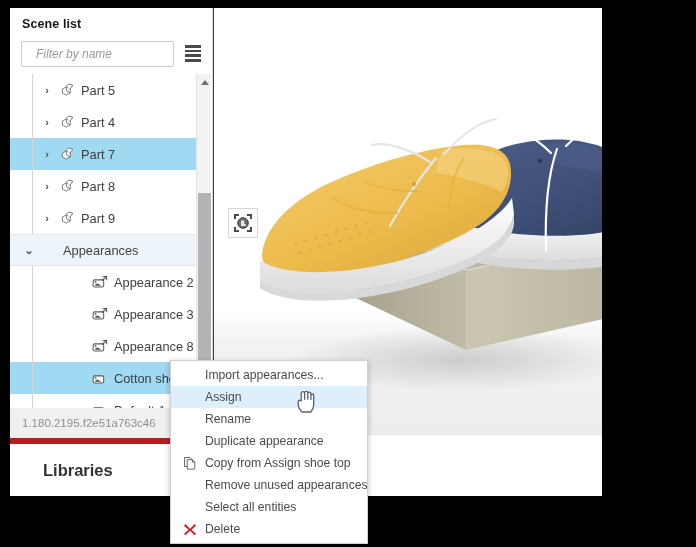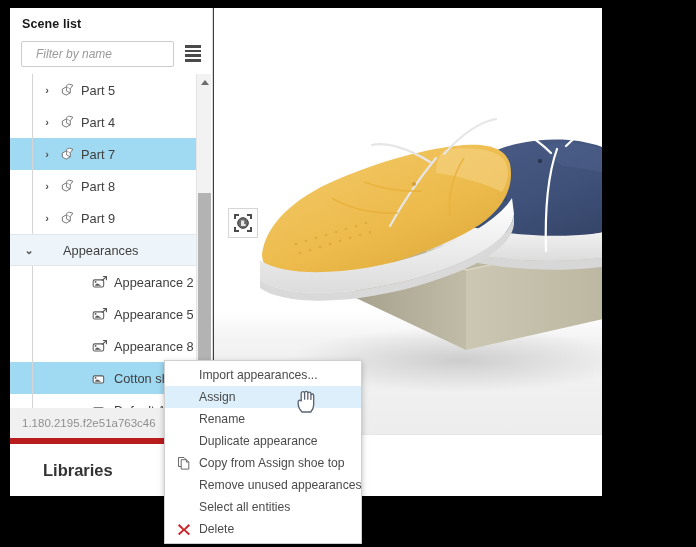--- a/index.html
+++ b/index.html
@@ -174,21 +174,21 @@
     width: 30px; height: 30px;
     background: #fdfdfd; border: 1px solid #d6d6d6;
     display: flex; align-items: center; justify-content: center;
     cursor: pointer;
   }
 
   #shoes { position: absolute; left: 0; top: 0; width: 470px; height: 430px; }
 
   
   #context-menu {
-    position: absolute; left: 164px; top: 360px;
+    position: absolute; left: 170px; top: 360px;
     width: 198px;
     background: #ffffff;
     border: 1px solid #cfcfcf;
     box-shadow: 0 2px 6px rgba(0,0,0,.25);
     padding: 3px 0 3px 0;
     z-index: 50;
   }
   .menu-item {
     position: relative;
     height: 22px;
@@ -318,21 +318,21 @@
               <div class="indent-guide"></div>
               <span class="caret"></span>
               <span class="icon-slot">
                 <svg class="appr-icon" viewBox="0 0 16 13">
                   <rect x="0.6" y="4.2" width="11.4" height="7.6" rx="1.6" fill="#ffffff" stroke="#5a5a5a" stroke-width="1.1"></rect>
                   <path d="M2.6,10.6 C3.2,8.4 5.2,7.4 6.6,8.8 C7.6,9.8 8.6,10.3 10,10.6 Z" fill="#5a5a5a"></path>
                   <circle cx="3.2" cy="6.4" r="1" fill="#5a5a5a"></circle>
                   <path d="M10.6,4.6 L15,0.6 M11.6,0.6 L15,0.6 L15,4" fill="none" stroke="#555" stroke-width="1.2" stroke-linecap="round"></path>
                 </svg>
               </span>
-              <span class="row-label">Appearance 5</span>
+              <span class="row-label">Appearance 3</span>
             </div>
             <div class="tree-row row-lv2">
               <div class="indent-guide"></div>
               <span class="caret"></span>
               <span class="icon-slot">
                 <svg class="appr-icon" viewBox="0 0 16 13">
                   <rect x="0.6" y="4.2" width="11.4" height="7.6" rx="1.6" fill="#ffffff" stroke="#5a5a5a" stroke-width="1.1"></rect>
                   <path d="M2.6,10.6 C3.2,8.4 5.2,7.4 6.6,8.8 C7.6,9.8 8.6,10.3 10,10.6 Z" fill="#5a5a5a"></path>
                   <circle cx="3.2" cy="6.4" r="1" fill="#5a5a5a"></circle>
                   <path d="M10.6,4.6 L15,0.6 M11.6,0.6 L15,0.6 L15,4" fill="none" stroke="#555" stroke-width="1.2" stroke-linecap="round"></path>

